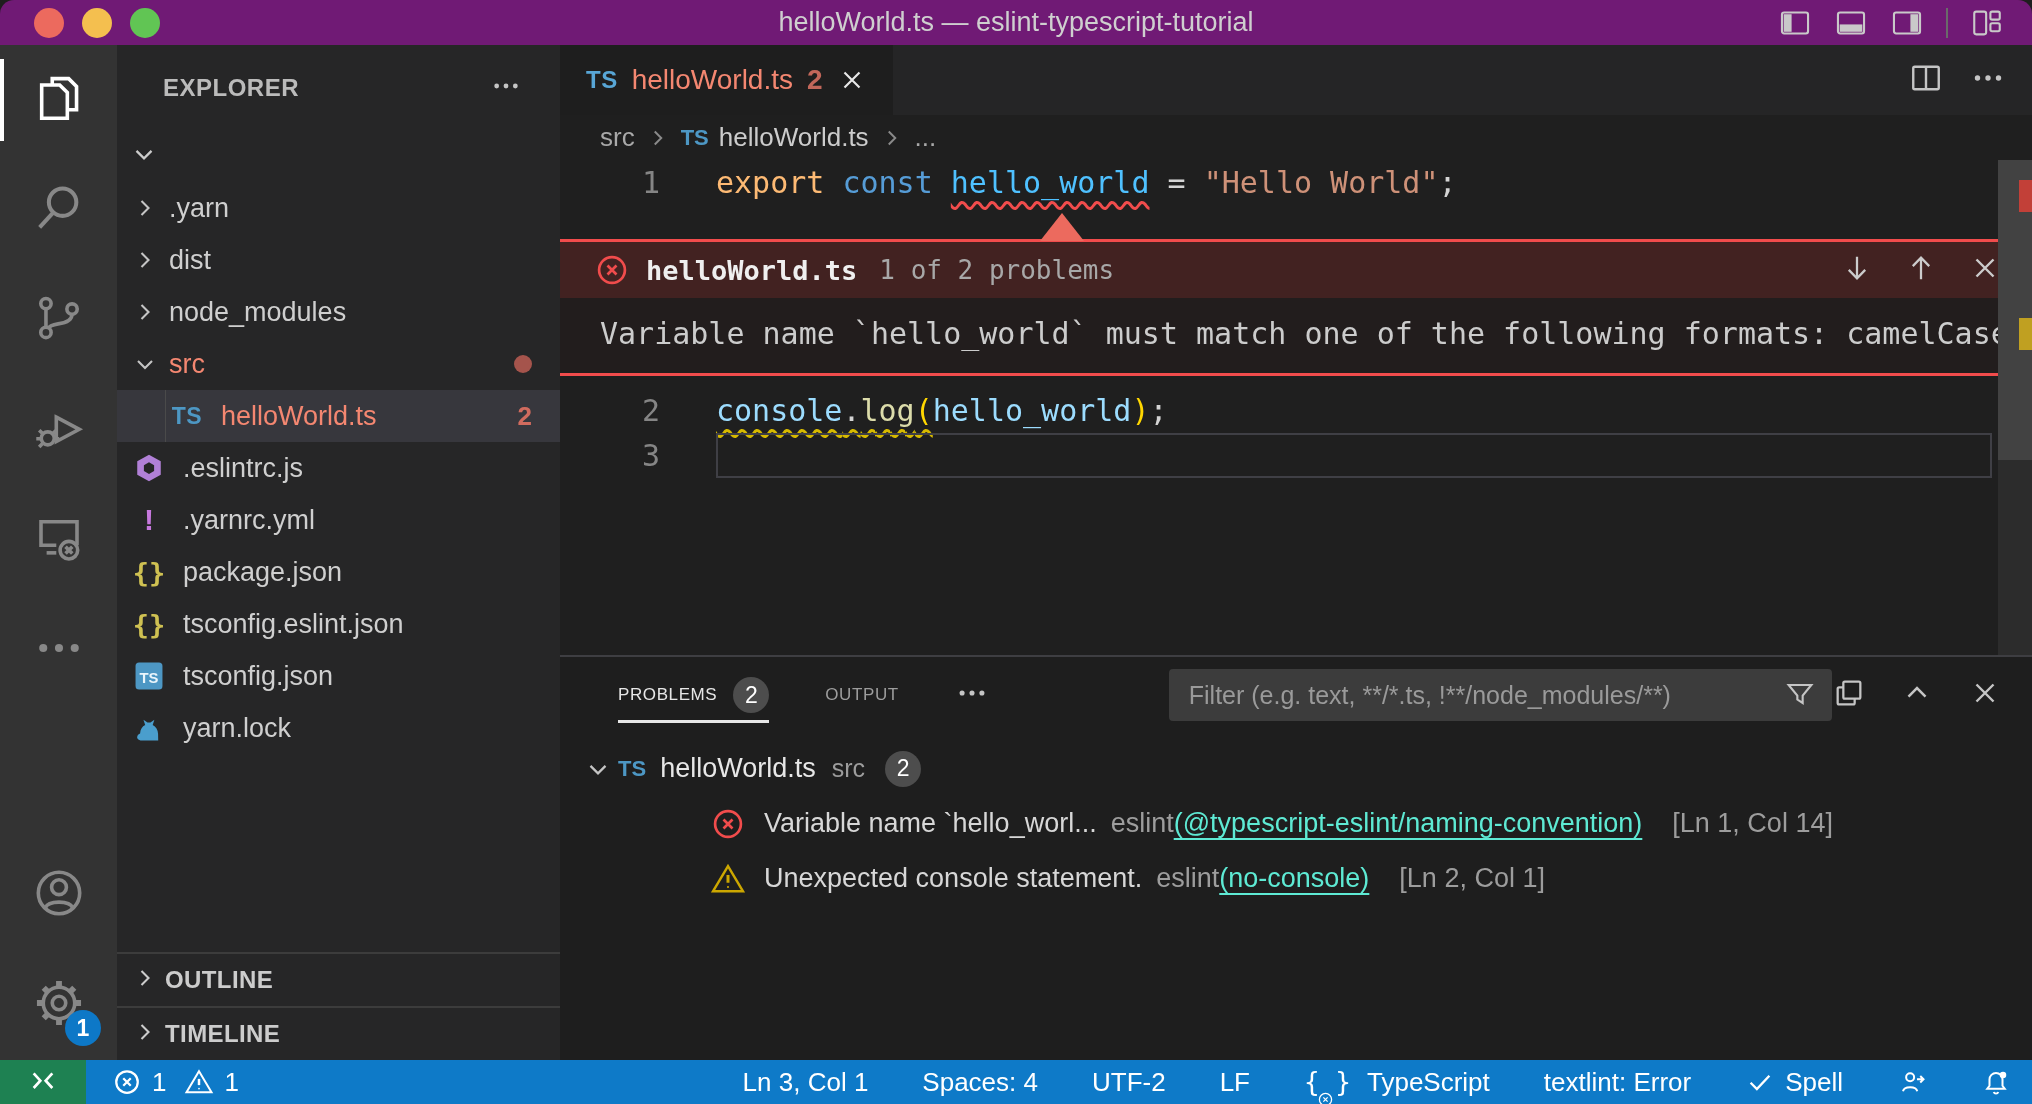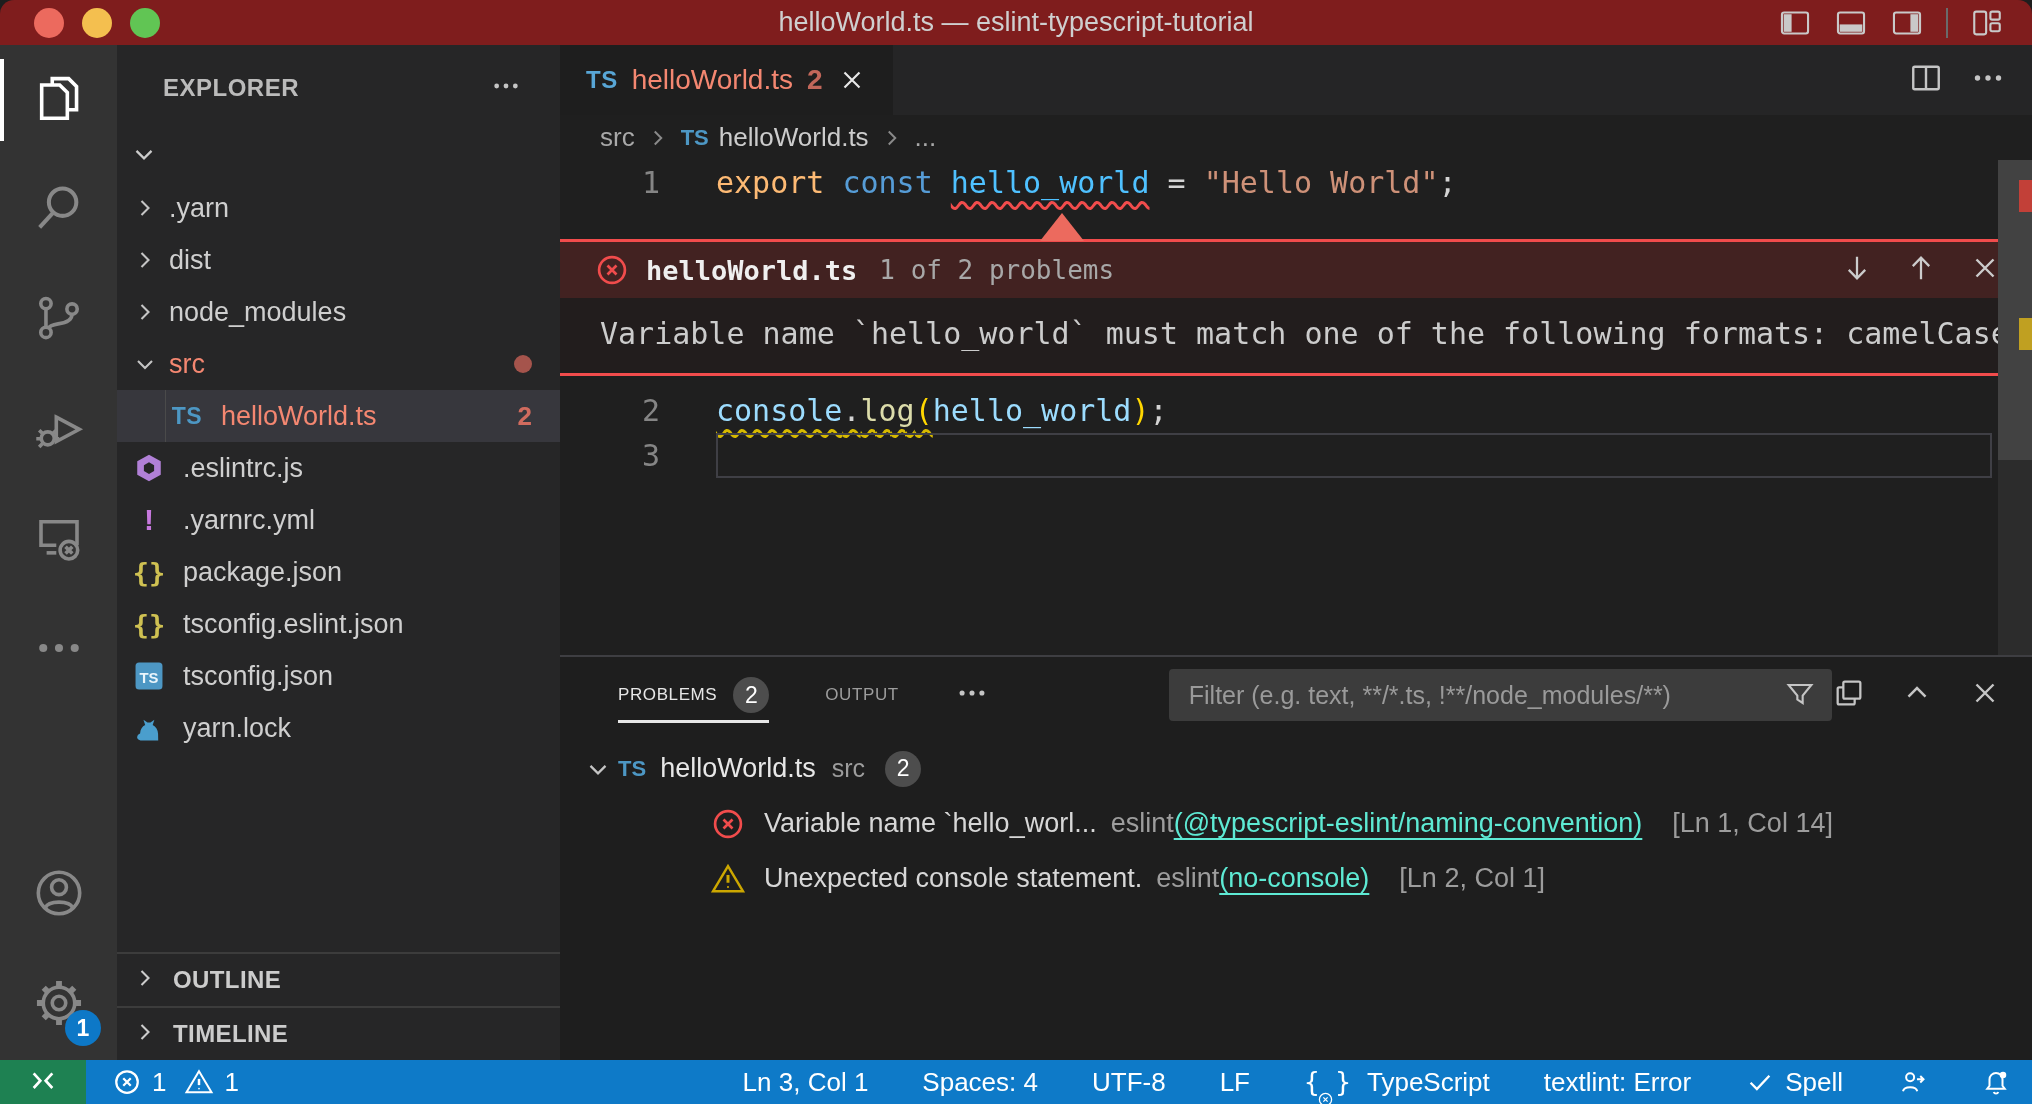--- a/index.html
+++ b/index.html
@@ -2,21 +2,21 @@
 <html><head>
 <meta charset="utf-8">
 <style>
   * { margin:0; padding:0; box-sizing:border-box; }
   html,body { width:2032px; height:1104px; overflow:hidden; background:#1e1e1e;
               font-family:"Liberation Sans", sans-serif; }
   .app { width:2032px; height:1104px; display:flex; flex-direction:column;
          border-radius:14px 14px 0 0; overflow:hidden; }
 
   
-  .titlebar { height:45px; background:#7f1d1d; display:flex; align-items:center;
+  .titlebar { height:45px; background:#701a75; display:flex; align-items:center;
               position:relative; flex:0 0 45px; }
   .traffic { display:flex; gap:18px; padding-left:34px; }
   .tl { width:30px; height:30px; border-radius:50%; }
   .tl.red{ background:#ec6a5e; } .tl.yellow{ background:#f4bf4f; } .tl.green{ background:#61c554; }
   .tb-title { position:absolute; left:0; right:0; text-align:center; color:#cfcfcf;
               font-size:27px; pointer-events:none; }
   .tb-actions { margin-left:auto; display:flex; align-items:center; gap:22px; padding-right:28px;
                 color:#c9c9c9; }
   .tb-actions svg { width:34px; height:34px; display:block; }
   .tb-sep { width:2px; height:30px; background:#6a6a6a; }
@@ -62,21 +62,21 @@
   .ficon.tstext { color:#4d97c4; font-weight:bold; font-size:23px; letter-spacing:.5px; }
   .t-error { color:#f48771; }
   .t-badge { margin-left:auto; margin-right:28px; color:#d16b5e; font-size:26px; font-weight:bold; }
   .t-dot { margin-left:auto; margin-right:28px; width:18px; height:18px; border-radius:50%;
            background:#a5544c; }
   .guide { position:absolute; left:48px; top:0; bottom:0; width:1px; background:#4a4a4a; }
   .sb-fill { flex:1; }
   .sb-section { height:54px; border-top:2px solid #3c3c3c; display:flex; align-items:center;
                 padding-left:14px; cursor:pointer; }
   .sb-section .chev svg { width:28px; height:28px; }
-  .sb-section-label { font-weight:bold; font-size:24px; color:#cccccc; letter-spacing:.4px; margin-left:14px; }
+  .sb-section-label { font-weight:bold; font-size:24px; color:#cccccc; letter-spacing:.4px; margin-left:6px; }
 
   
   .editorcol { flex:1; display:flex; flex-direction:column; min-width:0; }
   .tabbar { height:70px; background:#252526; display:flex; align-items:stretch; flex:0 0 70px; }
   .tab { background:#1e1e1e; display:flex; align-items:center; padding:0 26px; gap:14px; cursor:pointer; }
   .tab-ts { color:#58a6d6; font-weight:bold; font-size:24px; letter-spacing:.5px; }
   .tab-label { font-size:28px; color:#f48771; }
   .tab-dirty { font-size:28px; font-weight:bold; color:#c2675a; }
   .tab-close { color:#e8e8e8; display:flex; } .tab-close svg{ width:30px; height:30px; }
   .tab-actions { margin-left:auto; display:flex; align-items:center; gap:26px; padding-right:26px; color:#c5c5c5; }
@@ -604,21 +604,21 @@
       <span>1</span>
     </div>
     <div class="sb-right" id="sb-right">
         <div class="sbi">
           <span>Ln 3, Col 1</span>
         </div>
         <div class="sbi">
           <span>Spaces: 4</span>
         </div>
         <div class="sbi">
-          <span>UTF-8</span>
+          <span>UTF-2</span>
         </div>
         <div class="sbi">
           <span>LF</span>
         </div>
         <div class="sbi">
           <span class="braces-badge">{&nbsp;}<span class="mini"><svg viewBox="0 0 24 24" fill="none" stroke="currentColor" stroke-width="1.8">
                 <circle cx="12" cy="12" r="8.6"></circle>
                 <path d="M9 9l6 6M15 9l-6 6"></path>
               </svg></span></span>
           <span>TypeScript</span>

